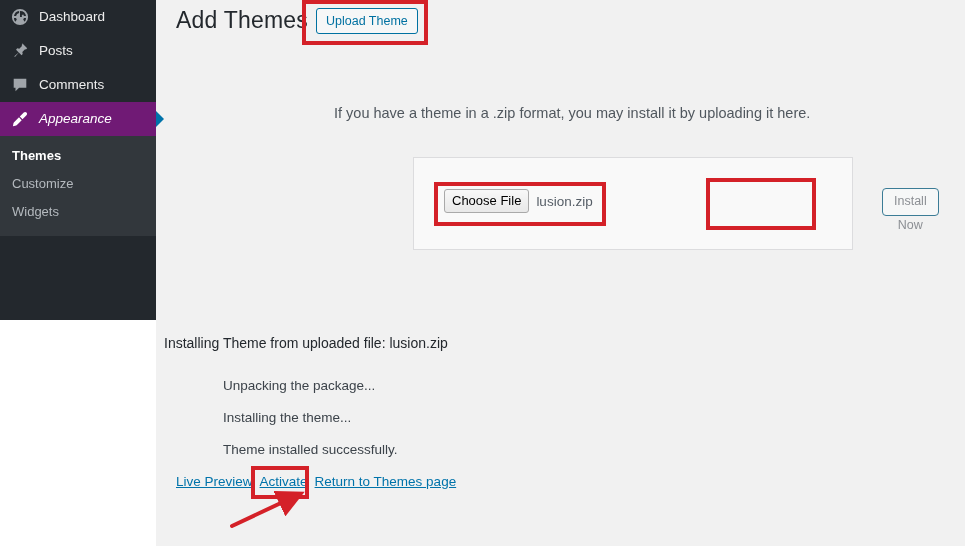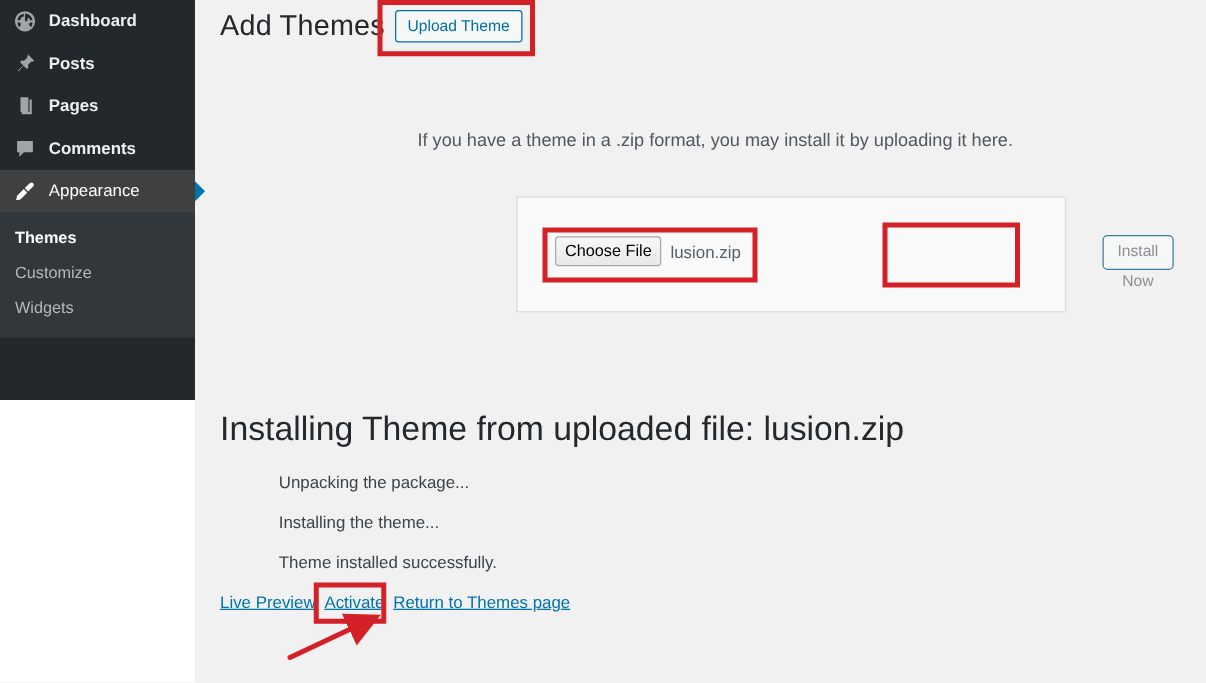--- a/index.html
+++ b/index.html
@@ -26,37 +26,37 @@
   }
   .menu-top {
     position: relative;
     display: flex;
     align-items: center;
     height: 34px;
     padding-left: 10px;
     box-sizing: border-box;
     color: #eeeeee;
     font-size: 13.5px;
-    font-weight: bold;
   }
   .menu-top .mi {
     width: 20px;
     height: 20px;
     margin-right: 9px;
     flex: 0 0 20px;
     display: flex;
     align-items: center;
     justify-content: center;
     color: #a0a5aa;
   }
   .menu-top .mi svg { display:block; }
   .menu-top.current {
-    background: #404040;
+    background: #701a75;
     color: #ffffff;
     font-weight: normal;
+    font-style: italic;
   }
   .menu-top.current .mi { color: #ffffff; }
   .menu-top.current::after {
     content: "";
     position: absolute;
     right: -8px;
     top: 50%;
     margin-top: -8px;
     border-style: solid;
     border-width: 8px 0 8px 8px;
@@ -181,24 +181,24 @@
     color: #8c8f94;
     background: #f6f7f7;
     border: 1px solid #3b7c96;
     border-radius: 4px;
     box-sizing: border-box;
     cursor: default;
   }
 
   h2.install-title {
     position: absolute;
-    left: 20px;
+    left: 8px;
     top: 330px;
     margin: 0;
-    font-size: 27px;
+    font-size: 14px;
     font-weight: 400;
     color: #23282d;
     line-height: 27px;
   }
   .log-line {
     position: absolute;
     left: 20px;
     font-size: 13.5px;
     color: #3c434a;
     line-height: 18px;
@@ -265,29 +265,20 @@
   <div class="menu-top">
     <span class="mi">
       <svg width="18" height="18" viewBox="0 0 20 20" fill="currentColor">
         <path d="M12.5 1.5 18 7l-1.4 1.4-1-.3-3 3 .4 2.3-1.3 1.3-3-3-4.3 4.9-.7-.7 4.9-4.3-3-3L6.9 7l2.3.4 3-3-.3-1 1.6-1.9z"></path>
       </svg>
     </span>
     <span class="menu-label">Posts</span>
   </div>
 
 
-  <div class="menu-top">
-    <span class="mi">
-      <svg width="18" height="18" viewBox="0 0 20 20" fill="currentColor">
-        <path d="M6 2h7v13H6z"></path>
-        <path d="M14 4h2v13H7v-2h7V4z"></path>
-      </svg>
-    </span>
-    <span class="menu-label">Pages</span>
-  </div>
 
   <div class="menu-top">
     <span class="mi">
       <svg width="18" height="18" viewBox="0 0 20 20" fill="currentColor">
         <path d="M3 3h14v10H9l-4 4v-4H3V3z"></path>
       </svg>
     </span>
     <span class="menu-label">Comments</span>
   </div>
 

